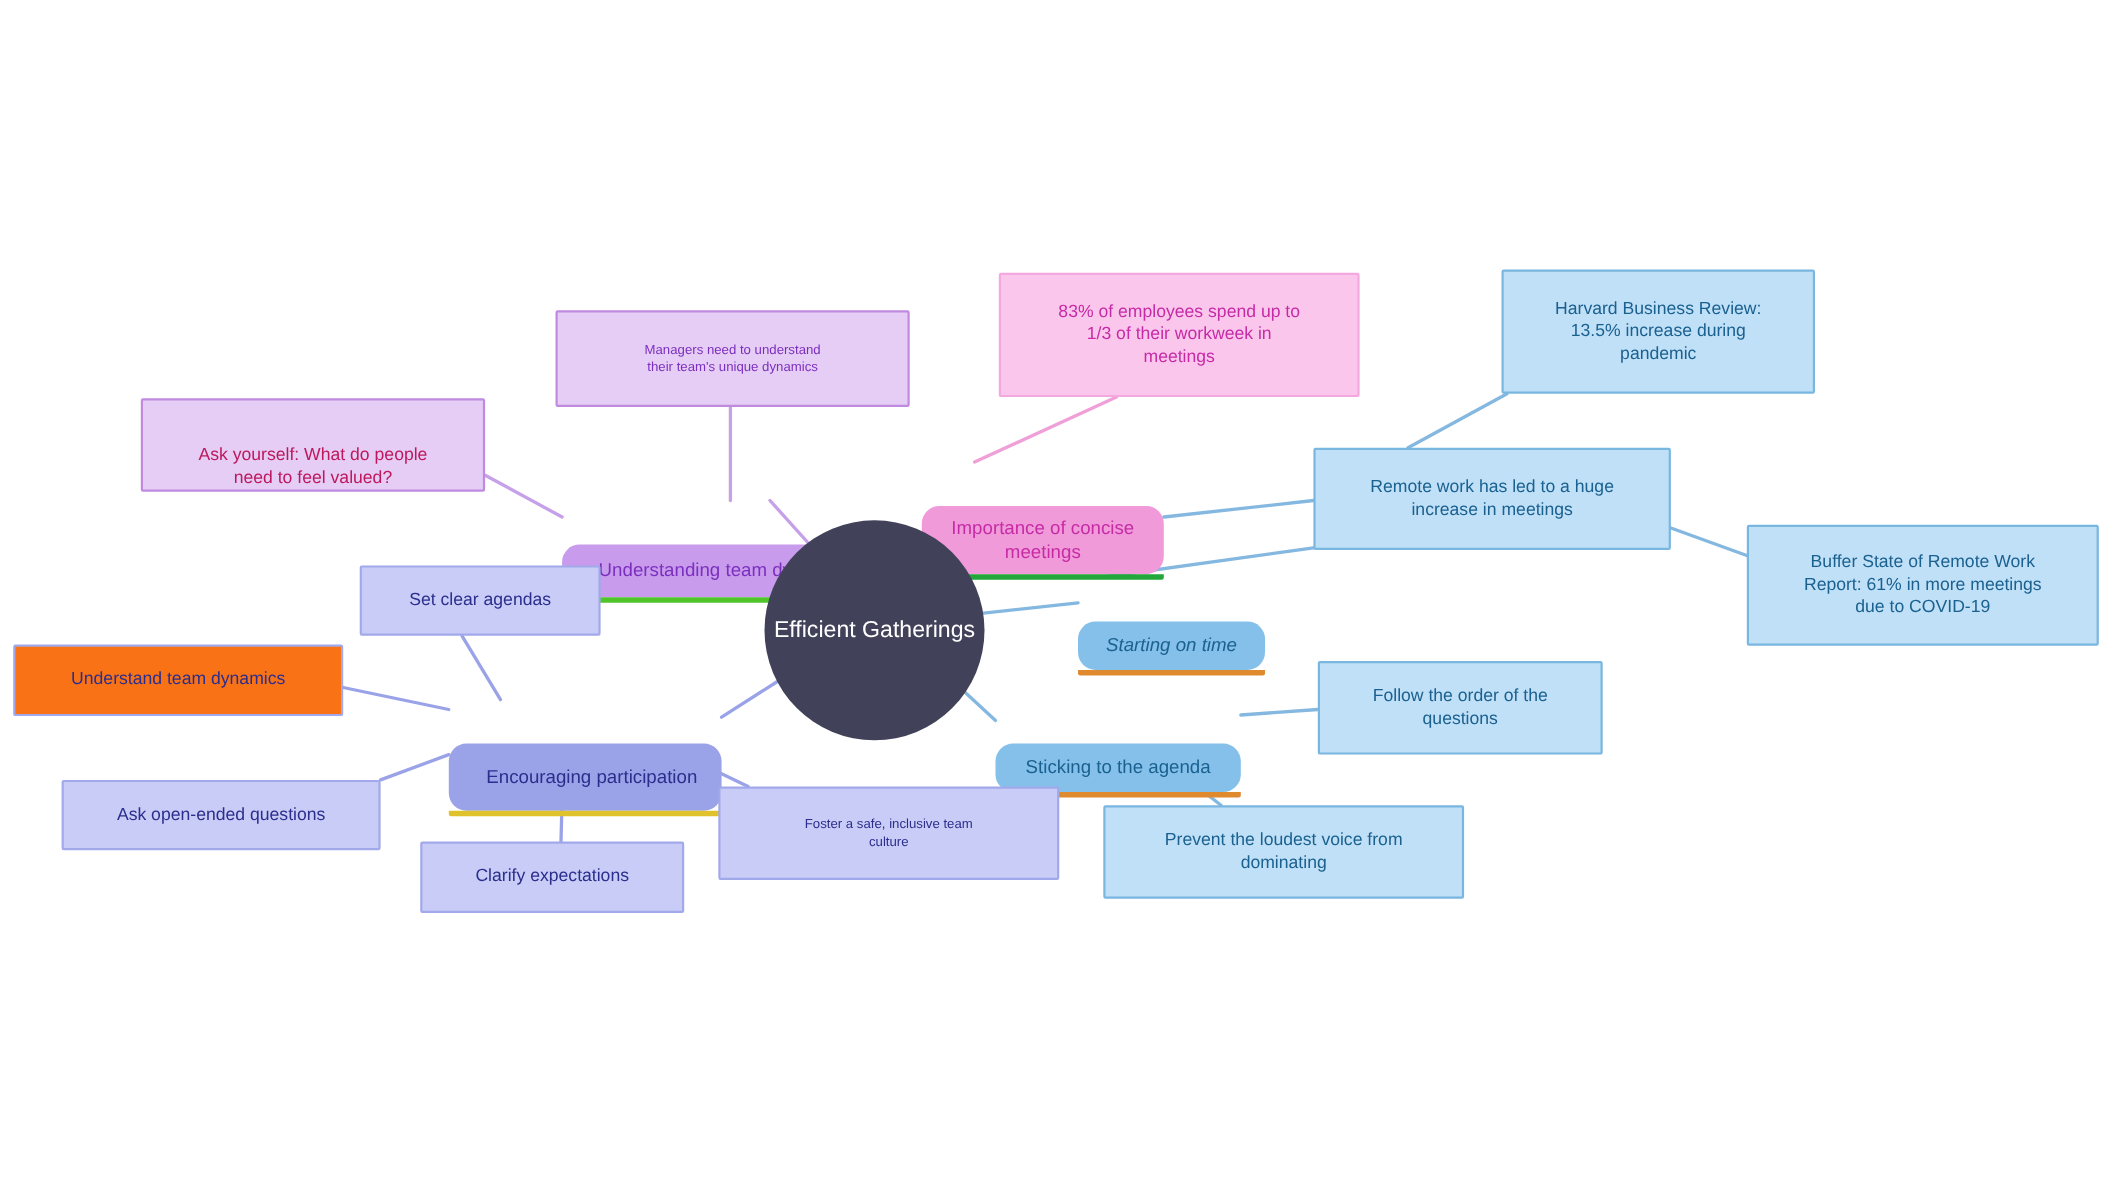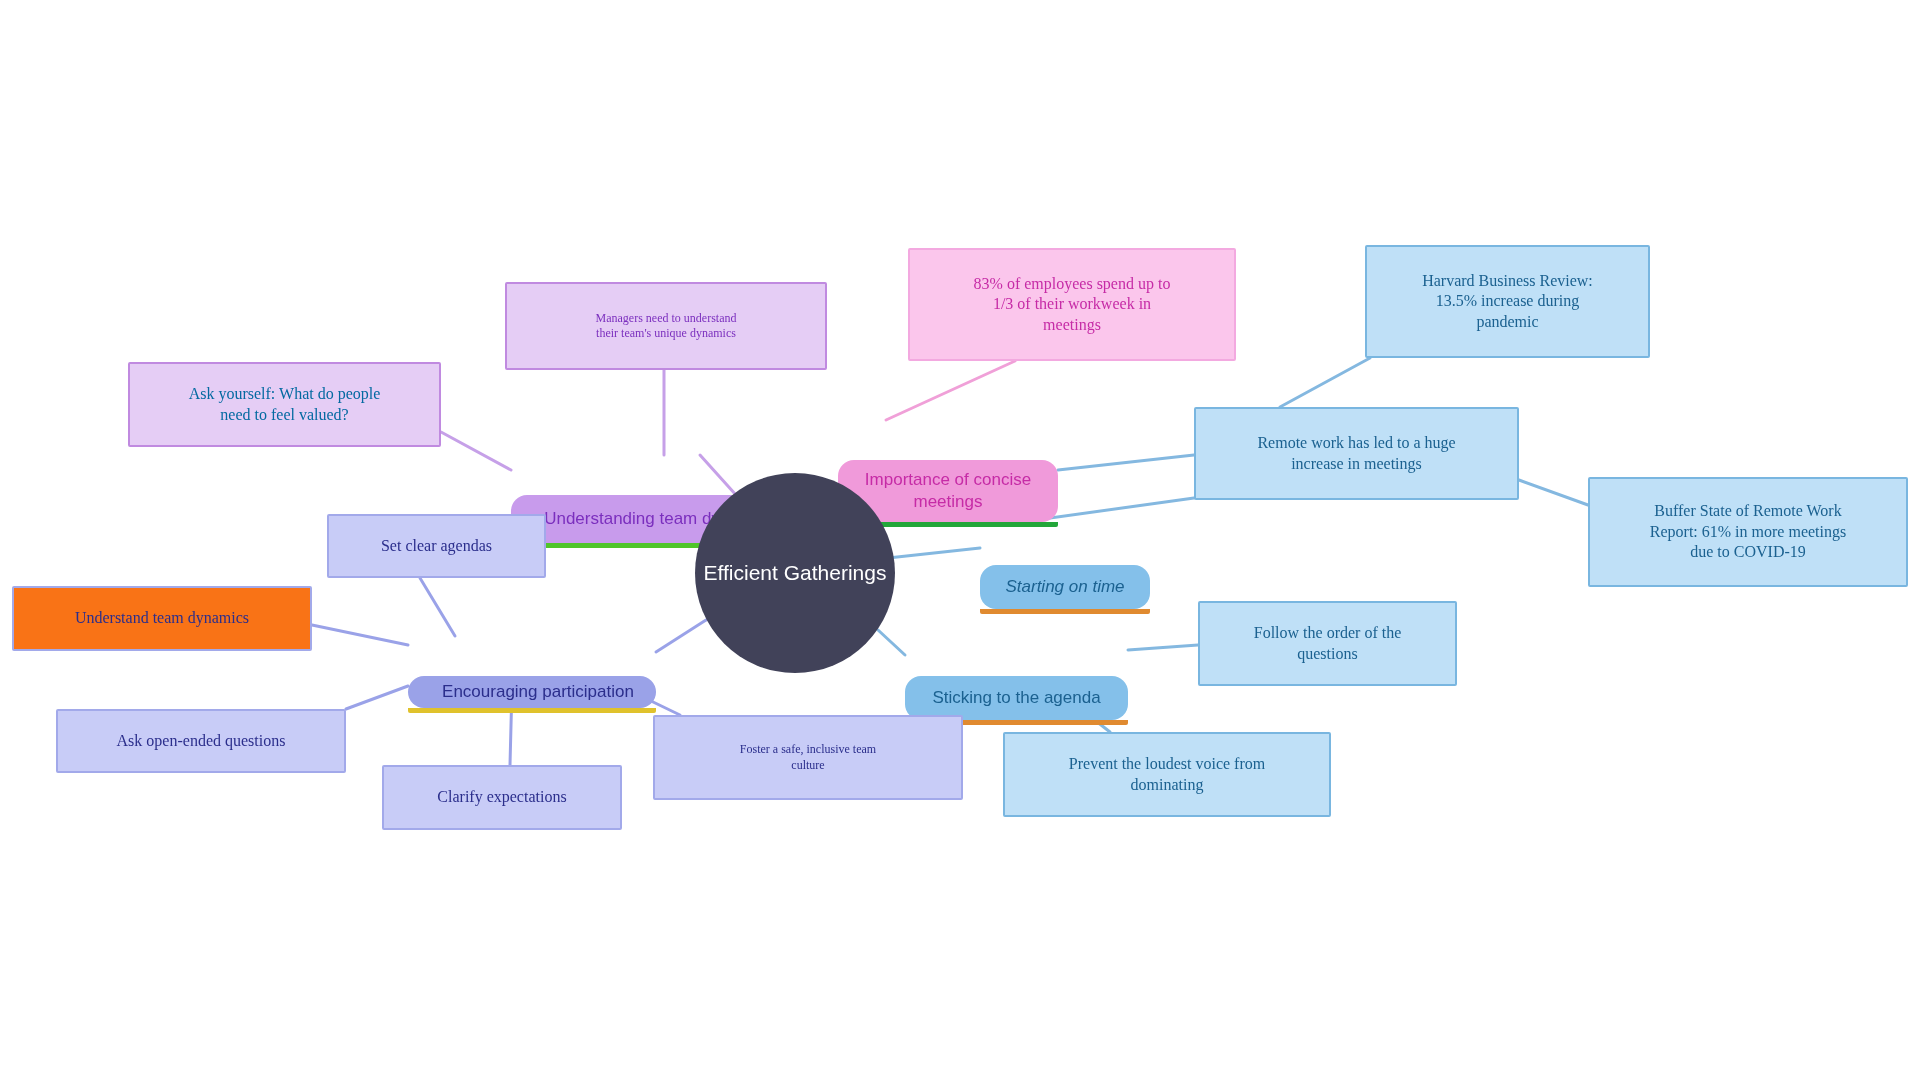--- a/index.html
+++ b/index.html
@@ -32,21 +32,20 @@
     align-items: center;
     justify-content: center;
     text-align: center;
     line-height: 1.28;
     white-space: pre-line;
     border-style: solid;
     border-width: 2px;
   }
   .node.leaf {
     border-radius: 2px;
-    font-family: Liberation Serif, serif;
   }
   .node.branch {
     border-radius: 16px;
     border-width: 0;
     margin-top: 40px;
   }
   .node.branch .accent {
     position: absolute;
     left: 0;
     right: 0;
@@ -91,22 +90,22 @@
         <path d="M 512,686 L 510,765" stroke="#9aa2e8" stroke-width="3" fill="none" stroke-linecap="round" stroke-linejoin="round"></path>
         <path d="M 620,686 L 680,715" stroke="#9aa2e8" stroke-width="3" fill="none" stroke-linecap="round" stroke-linejoin="round"></path>
       </g>
   </svg>
 
   <div id="nodes-layer">
       <div class="node branch" style="left: 511px; top: 455px; width: 296px; height: 48px; background: rgb(200, 155, 236); border-color: rgb(200, 155, 236); color: rgb(123, 47, 190); font-size: 17px;"><span>Understanding team dynamics</span><span class="accent" style="background: rgb(79, 197, 42);"></span></div>
       <div class="node branch" style="left: 838px; top: 420px; width: 220px; height: 62px; background: rgb(240, 154, 218); border-color: rgb(240, 154, 218); color: rgb(198, 43, 166); font-size: 17px;"><span>Importance of concise meetings</span><span class="accent" style="background: rgb(35, 166, 58);"></span></div>
       <div class="node branch" style="left: 980px; top: 525px; width: 170px; height: 44px; background: rgb(132, 192, 234); border-color: rgb(132, 192, 234); color: rgb(27, 97, 144); font-size: 17px; font-style: italic;"><span>Starting on time</span><span class="accent" style="background: rgb(224, 138, 48);"></span></div>
       <div class="node branch" style="left: 905px; top: 636px; width: 223px; height: 44px; background: rgb(132, 192, 234); border-color: rgb(132, 192, 234); color: rgb(27, 97, 144); font-size: 17px;"><span>Sticking to the agenda</span><span class="accent" style="background: rgb(224, 138, 48);"></span></div>
-      <div class="node branch" style="left: 408px; top: 636px; width: 248px; height: 32px; background: rgb(154, 162, 232); border-color: rgb(154, 162, 232); color: rgb(43, 46, 140); font-size: 17px; padding-left: 12px;"><span>Encouraging participation</span><span class="accent" style="background: rgb(224, 194, 44);"></span></div>
-      <div class="node leaf" style="left: 128px; top: 362px; width: 313px; height: 85px; background: rgb(229, 205, 245); border-color: rgb(192, 138, 224); color: #0369a1; font-size: 16px;"><span>Ask yourself: What do people
+      <div class="node branch" style="left: 408px; top: 636px; width: 248px; height: 61px; background: rgb(154, 162, 232); border-color: rgb(154, 162, 232); color: rgb(43, 46, 140); font-size: 17px; padding-left: 12px;"><span>Encouraging participation</span><span class="accent" style="background: rgb(224, 194, 44);"></span></div>
+      <div class="node leaf" style="left: 128px; top: 362px; width: 313px; height: 85px; background: rgb(229, 205, 245); border-color: rgb(192, 138, 224); color: #be185d; font-size: 16px; align-items: flex-end;"><span>Ask yourself: What do people
 need to feel valued?</span></div>
       <div class="node leaf" style="left: 505px; top: 282px; width: 322px; height: 88px; background: rgb(229, 205, 245); border-color: rgb(192, 138, 224); color: rgb(123, 47, 190); font-size: 12px;"><span>Managers need to understand
 their team's unique dynamics</span></div>
       <div class="node leaf" style="left: 908px; top: 248px; width: 328px; height: 113px; background: rgb(251, 198, 236); border-color: rgb(243, 169, 224); color: rgb(198, 43, 166); font-size: 16px;"><span>83% of employees spend up to
 1/3 of their workweek in
 meetings</span></div>
       <div class="node leaf" style="left: 1365px; top: 245px; width: 285px; height: 113px; background: rgb(191, 224, 247); border-color: rgb(121, 182, 224); color: rgb(27, 97, 144); font-size: 16px;"><span>Harvard Business Review:
 13.5% increase during
 pandemic</span></div>
       <div class="node leaf" style="left: 1194px; top: 407px; width: 325px; height: 93px; background: rgb(191, 224, 247); border-color: rgb(121, 182, 224); color: rgb(27, 97, 144); font-size: 16px;"><span>Remote work has led to a huge

